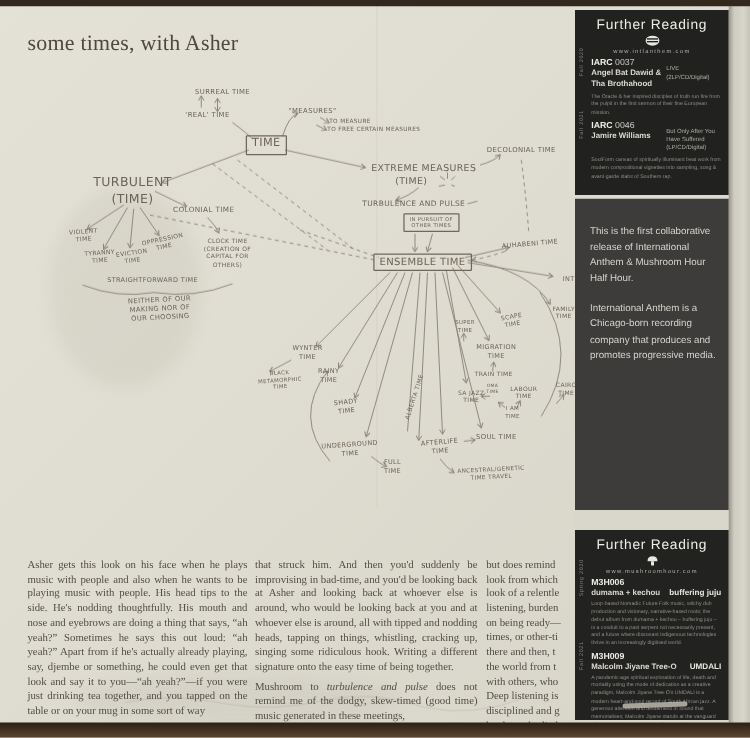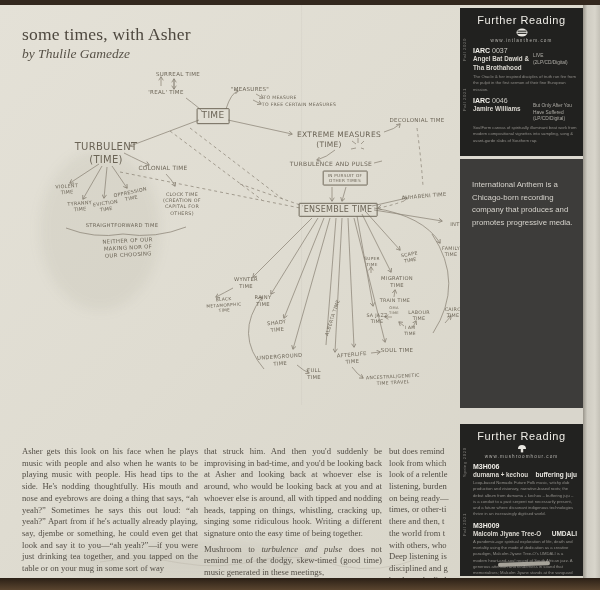--- a/index.html
+++ b/index.html
@@ -78,21 +78,20 @@
 <body>
 
 <div class="page">
 
   <div class="smudge" style="left:40px;top:150px;width:120px;height:160px;background:rgba(120,110,95,.08);"></div>
   <div class="smudge" style="left:480px;top:60px;width:90px;height:120px;background:rgba(120,110,95,.06);"></div>
   <div class="smudge" style="left:60px;top:540px;width:260px;height:40px;background:rgba(120,110,95,.07);"></div>
   <div class="crease"></div>
 
   <div class="title">some times, with Asher</div>
-  <div class="byline">by Thulile Gamedze</div>
 
   <svg id="diagram-lines" viewBox="0 0 600 590">
     <defs>
       <marker id="ah" markerWidth="7" markerHeight="7" refX="5" refY="3.5" orient="auto">
         <path d="M0.5,0.5 L5.5,3.5 L0.5,6.5" fill="none" stroke="#7d7568" stroke-width="1"></path>
       </marker>
     </defs>
     <g fill="none" stroke="#837b6d" stroke-width="0.75" opacity="0.9">
       <path d="M161,86 L161,77" marker-end="url(#ah)"></path>
       <path d="M174,89 L174,79" marker-end="url(#ah)"></path>
@@ -290,20 +289,21 @@
             </div>
             <div class="edesc">SoulForm canvas of spiritually illuminant beat work from modern compositional vignettes into sampling, song &amp; avant-garde slabs of Southern rap.</div>
           </div>
         </div>
     </div>
 
     <div class="sb-divider"></div>
 
     <div class="sb-box" id="sb-box2">
       <div class="about-wrap">
+        <p class="about-p">This is the first collaborative release of International Anthem &amp; Mushroom Hour Half Hour.</p>
         <p class="about-p">International Anthem is a Chicago-born recording company that produces and promotes progressive media.</p>
       </div>
     </div>
 
     <div class="sb-gap"></div>
 
     <div class="sb-box" id="sb-box3">
       <div class="fr-head">Further Reading</div>
       <svg class="fr-logo" width="10" height="9" viewBox="0 0 10 9">
         <path d="M1,5 Q1,1 5,1 Q9,1 9,5 Z" fill="#e8e6e0"></path>

